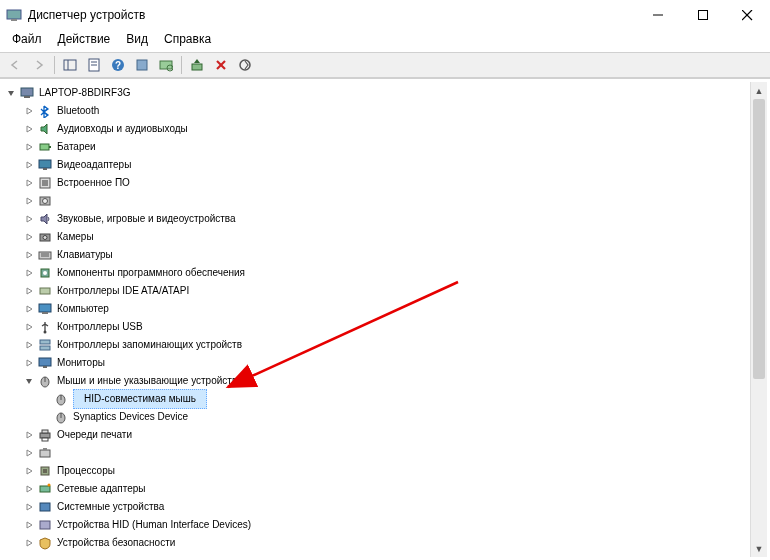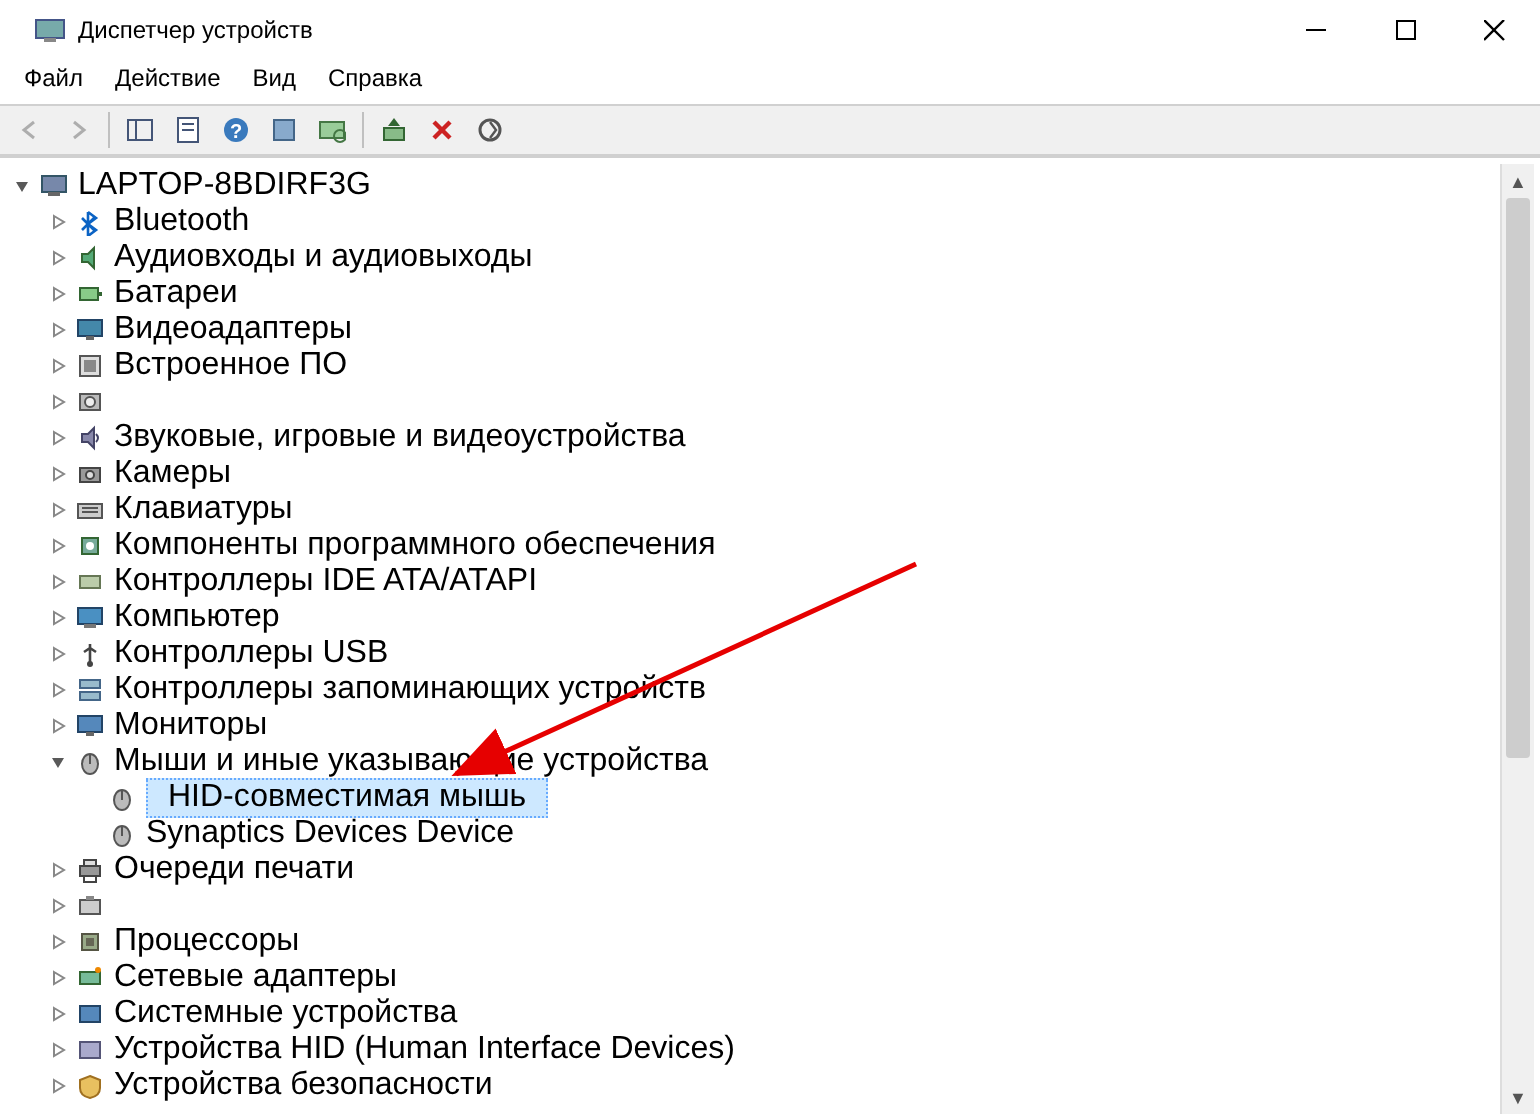--- a/index.html
+++ b/index.html
@@ -1,30 +1,30 @@
 <!DOCTYPE html>
 <html><head>
 <meta charset="utf-8">
 <style>
 * { box-sizing: border-box; margin: 0; padding: 0; font-family: Segoe UI, Tahoma, sans-serif; }
 body { width: 770px; height: 560px; background: #fff; overflow: hidden; position: relative; }
-.titlebar { height: 30px; display: flex; align-items: center; padding-left: 17px; background: #fff; justify-content: flex-end; }
+.titlebar { height: 30px; display: flex; align-items: center; padding-left: 6px; background: #fff; justify-content: flex-end; }
 .titlebar .app-icon { width: 16px; height: 16px; margin-right: 6px; display: inline-flex; align-items: center; justify-content: center; }
 .titlebar .title { font-size: 12px; color: #000; flex: 1; }
 .titlebar .win-controls { display: flex; }
 .titlebar .win-btn { width: 45px; height: 30px; display: flex; align-items: center; justify-content: center; font-size: 12px; color: #000; }
 .menubar { height: 22px; display: flex; align-items: flex-start; padding-left: 4px; background: #fff; font-size: 12px; }
 .menubar .menu-item { padding: 2px 8px; color: #000; }
 .toolbar { height: 26px; display: flex; align-items: center; padding: 0 4px; background: #f0f0f0; border-top: 1px solid #d0d0d0; border-bottom: 1px solid #d0d0d0; gap: 2px; }
 .toolbar .tbtn { width: 22px; height: 22px; display: flex; align-items: center; justify-content: center; border: 1px solid transparent; font-size: 12px; color: #555; }
 .toolbar .tbtn.disabled { opacity: 0.35; }
 .toolbar .sep { width: 1px; height: 18px; background: #c0c0c0; margin: 0 2px; }
 .tree-area { position: absolute; top: 78px; left: 0; right: 0; bottom: 0; border-top: 1px solid #d0d0d0; overflow: hidden; }
 .tree-inner { position: absolute; left: 3px; top: 3px; right: 20px; bottom: 3px; background: #fff; overflow: hidden; }
-.tree { padding: 2px 0; font-size: 16px; line-height: 18px; }
+.tree { padding: 2px 0; font-size: 10px; line-height: 18px; }
 .node { display: flex; align-items: center; height: 18px; white-space: nowrap; }
 .exp { width: 12px; height: 12px; display: inline-flex; align-items: center; justify-content: center; font-size: 10px; color: #666; margin-right: 2px; flex-shrink: 0; }
 .ico { width: 16px; height: 16px; display: inline-flex; align-items: center; justify-content: center; margin-right: 4px; flex-shrink: 0; font-size: 12px; }
 .lbl { color: #000; }
 .lbl.selected { background: #cde8ff; border: 1px dotted #6af; padding: 0 10px; }
 .scrollbar { position: absolute; right: 3px; top: 3px; bottom: 3px; width: 17px; background: #f0f0f0; border-left: 1px solid #ddd; }
 .scrollbar .sbtn { height: 17px; display: flex; align-items: center; justify-content: center; font-size: 9px; color: #555; background: #f0f0f0; }
 .scrollbar .thumb { position: absolute; left: 2px; right: 2px; top: 17px; height: 280px; background: #cdcdcd; border-radius: 2px; }
 .arrow-annotation { position: absolute; pointer-events: none; }
 svg { display: block; }

